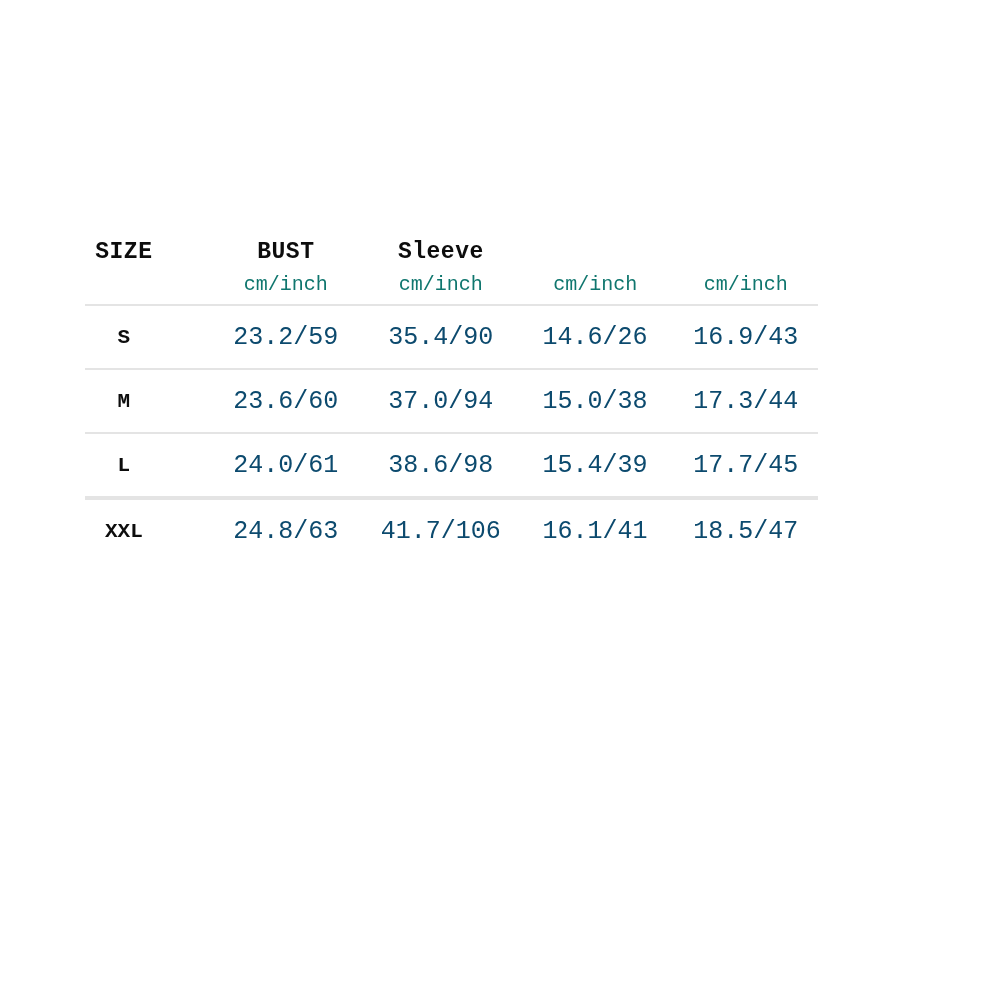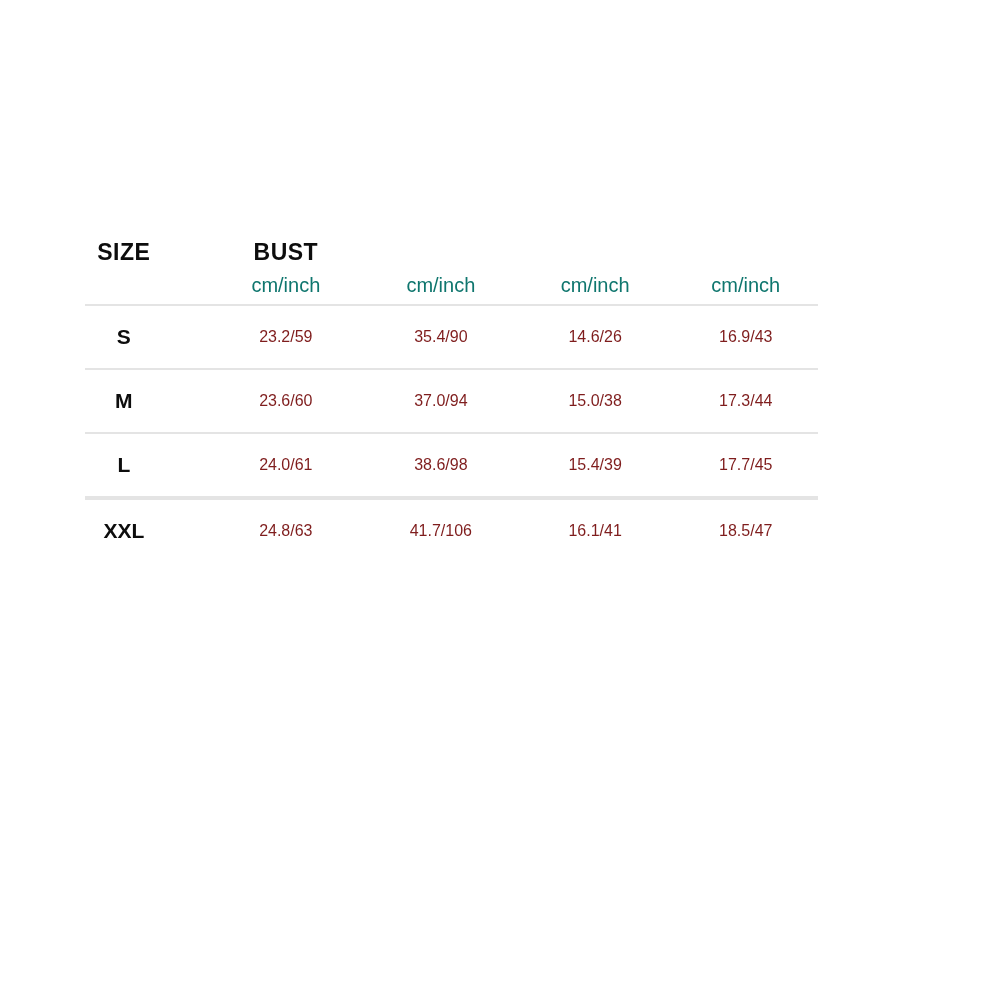--- a/index.html
+++ b/index.html
@@ -21,20 +21,21 @@
   .size-chart {
     position: absolute;
     left: 85px;
     top: 228px;
     width: 733px;
   }
   .row {
     display: grid;
     grid-template-columns: 16.6% 21.6% 20.7% 21.4% 19.7%;
     align-items: center;
+    font-family: Liberation Mono, monospace;
   }
   .row > div {
     text-align: center;
   }
   
   .row > div:first-child {
     padding-right: 44px;
   }
   .header-row {
     padding-top: 6px;
@@ -60,34 +61,35 @@
   }
   .body-row {
     height: 62px;
   }
   .size-cell {
     font-size: 21px;
     font-weight: bold;
     color: #0d0d0d;
   }
   .value-cell {
-    font-size: 16px;
+    font-size: 25px;
     font-weight: 500;
-    color: #7f1d1d;
+    color: #0c4a6e;
   }
 </style>
 </head>
 <body>
 
 <div class="canvas">
   <div class="size-chart">
 
     <div class="row header-row">
       <div class="col-label">SIZE</div>
       <div class="col-label">BUST</div>
+      <div class="col-label">Sleeve</div>
     </div>
     <div class="row">
       <div class="col-unit"></div>
       <div class="col-unit">cm/inch</div>
       <div class="col-unit">cm/inch</div>
       <div class="col-unit">cm/inch</div>
       <div class="col-unit">cm/inch</div>
     </div>
     <hr class="divider">
 

